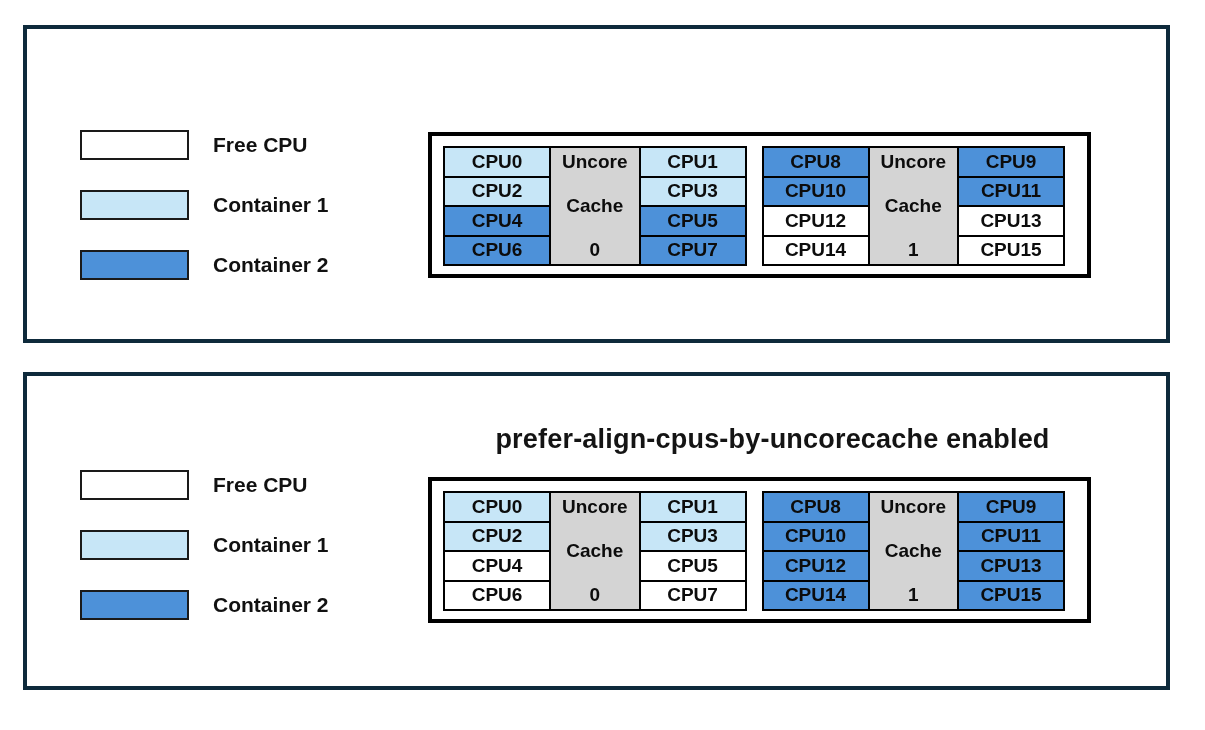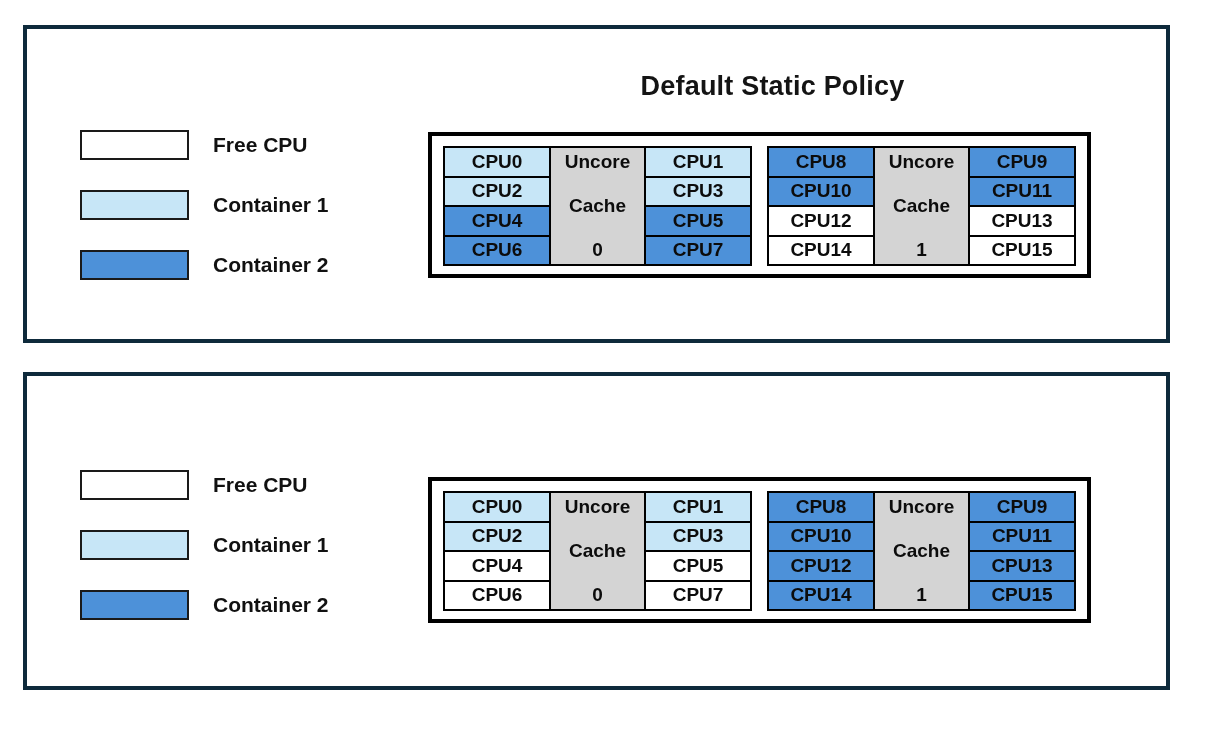--- a/index.html
+++ b/index.html
@@ -63,21 +63,21 @@
 
   .diagram {
     position: absolute;
     left: 401px;
     width: 663px;
     height: 146px;
     border: 4px solid #000000;
     background: #ffffff;
     display: flex;
     gap: 15px;
-    padding: 10px 11px 8px 11px;
+    padding: 10px 22px 8px 11px;
   }
   .panel--top .diagram { top: 103px; }
   .panel--bottom .diagram { top: 101px; }
 
   .group { display: flex; flex: 1; }
 
   .cpu-col {
     display: flex;
     flex-direction: column;
     width: 108px;
@@ -112,21 +112,20 @@
     text-align: center;
     gap: 20px;
   }
 </style>
 </head>
 <body>
 
 <div class="page">
 
   <section class="panel panel--top" style="border-color: rgb(14, 42, 59);">
-    <h2 class="panel-title">Default Static Policy</h2>
     <div class="legend">
         <div class="legend-row">
           <span class="swatch" style="background: rgb(255, 255, 255);"></span>
           <span class="legend-label">Free CPU</span>
         </div>
         <div class="legend-row">
           <span class="swatch" style="background: rgb(199, 230, 247);"></span>
           <span class="legend-label">Container 1</span>
         </div>
         <div class="legend-row">
@@ -170,20 +169,21 @@
             <div class="cpu-cell" style="background: rgb(77, 145, 217);">CPU9</div>
             <div class="cpu-cell" style="background: rgb(77, 145, 217);">CPU11</div>
             <div class="cpu-cell" style="background: rgb(255, 255, 255);">CPU13</div>
             <div class="cpu-cell" style="background: rgb(255, 255, 255);">CPU15</div>
           </div>
         </div>
       </div>
   </section>
 
   <section class="panel panel--bottom" style="border-color: rgb(14, 42, 59);">
+    <h2 class="panel-title">prefer-align-cpus-by-uncorecache enabled</h2>
     <div class="legend">
         <div class="legend-row">
           <span class="swatch" style="background: rgb(255, 255, 255);"></span>
           <span class="legend-label">Free CPU</span>
         </div>
         <div class="legend-row">
           <span class="swatch" style="background: rgb(199, 230, 247);"></span>
           <span class="legend-label">Container 1</span>
         </div>
         <div class="legend-row">

